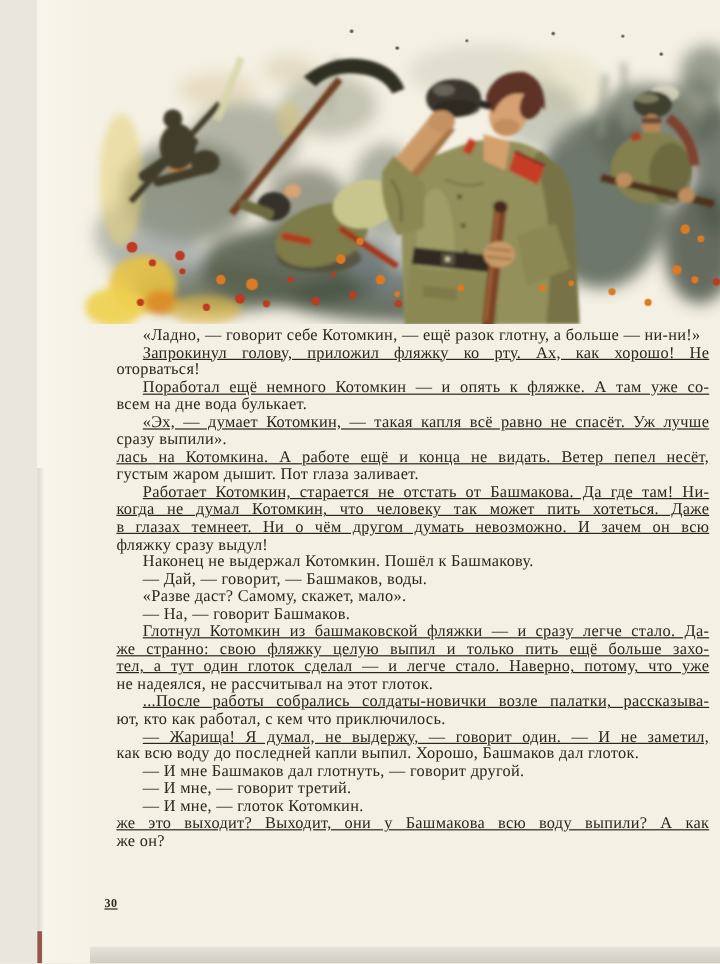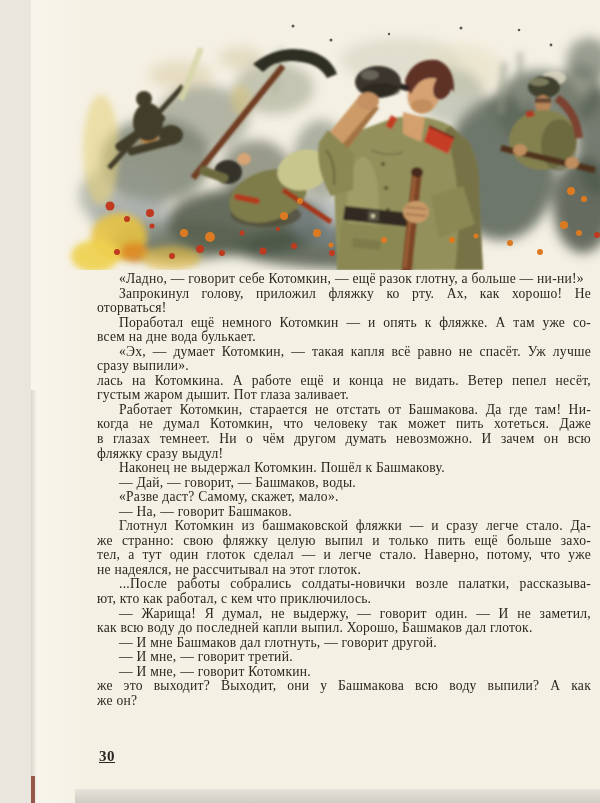--- a/index.html
+++ b/index.html
@@ -20,24 +20,24 @@
   }
   .illustration svg{display:block;width:600px;height:270px;}
   .text-block{
     position:absolute;left:66px;top:272px;width:494px;
     font-size:13.6px;line-height:14.55px;
     color:#2b2620;
     letter-spacing:.25px;
   }
   .line{height:14.55px;white-space:normal;overflow:visible;}
   .line.ind{padding-left:22px;}
-  .line.just{text-align:justify;text-align-last:justify;}
+  .line.just{text-align:justify;text-align-last:justify;text-decoration:underline;}
   .page-number{
-    position:absolute;left:68px;top:748px;
-    font-size:15px;color:#2b2620;font-weight:bold;letter-spacing:.5px;text-decoration:underline;
+    position:absolute;left:56px;top:748px;
+    font-size:10px;color:#2b2620;font-weight:bold;letter-spacing:.5px;text-decoration:underline;
   }
   .bottom-edge{
     position:absolute;left:44px;top:789px;width:556px;height:14px;
     background:linear-gradient(#e6e3da,#cfccc3);
   }
   .left-edge-shadow{
     position:absolute;left:0;top:390px;width:6px;height:413px;
     background:linear-gradient(90deg,rgba(110,100,85,.22),rgba(110,100,85,0));
   }
   .corner-sliver{
@@ -250,21 +250,21 @@
       <div class="line ind just">Глотнул Котомкин из башмаковской фляжки — и сразу легче стало. Да-</div>
       <div class="line just">же странно: свою фляжку целую выпил и только пить ещё больше захо-</div>
       <div class="line just">тел, а тут один глоток сделал — и легче стало. Наверно, потому, что уже</div>
       <div class="line">не надеялся, не рассчитывал на этот глоток.</div>
       <div class="line ind just">...После работы собрались солдаты-новички возле палатки, рассказыва-</div>
       <div class="line">ют, кто как работал, с кем что приключилось.</div>
       <div class="line ind just">— Жарища! Я думал, не выдержу, — говорит один. — И не заметил,</div>
       <div class="line">как всю воду до последней капли выпил. Хорошо, Башмаков дал глоток.</div>
       <div class="line ind">— И мне Башмаков дал глотнуть, — говорит другой.</div>
       <div class="line ind">— И мне, — говорит третий.</div>
-      <div class="line ind">— И мне, — говорит Котомкин.</div>
+      <div class="line ind">— И мне, — глоток Котомкин.</div>
       <div class="line just">же это выходит? Выходит, они у Башмакова всю воду выпили? А как</div>
       <div class="line">же он?</div>
     </div>
 
   <div class="page-number">30</div>
 
   <div class="bottom-edge"></div>
   <div class="left-edge-shadow"></div>
   <div class="corner-sliver"></div>
 </div>

